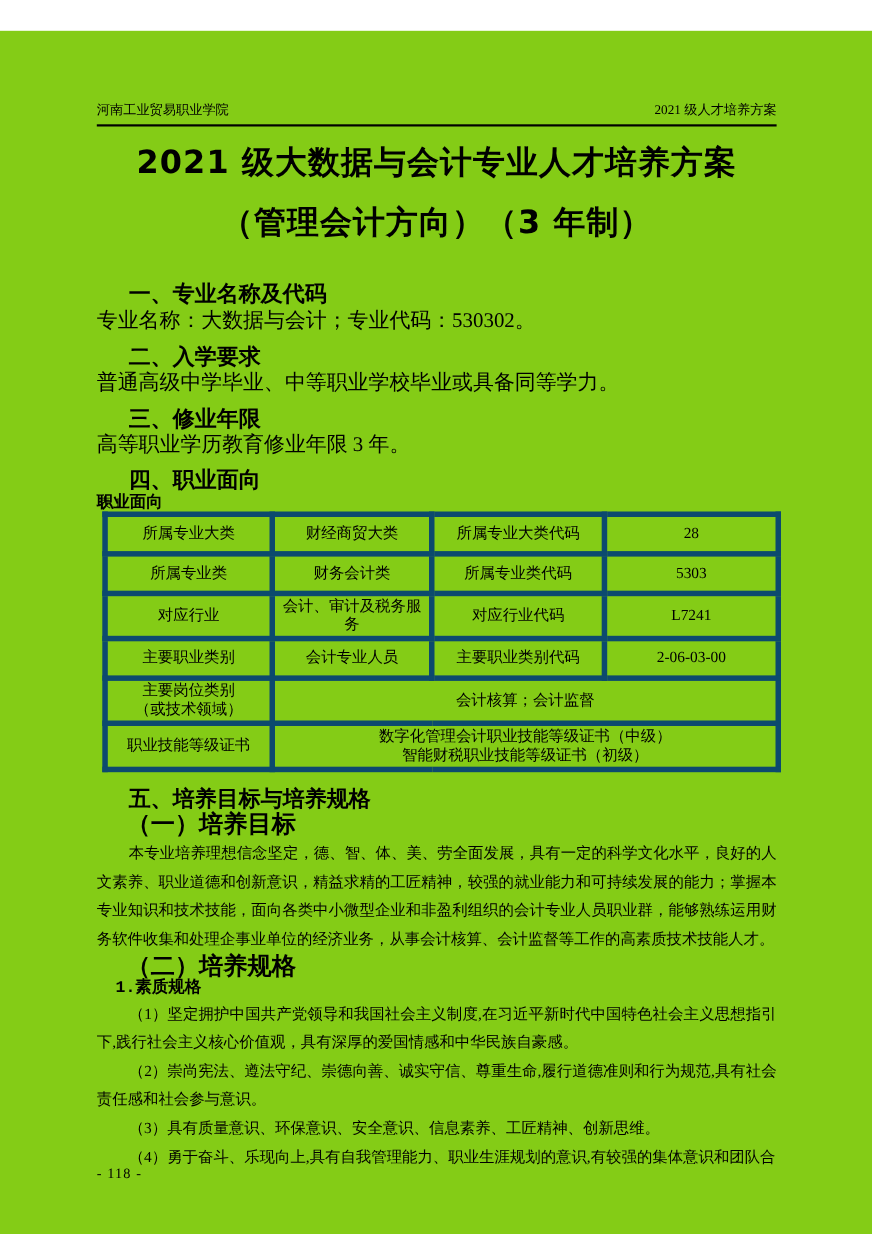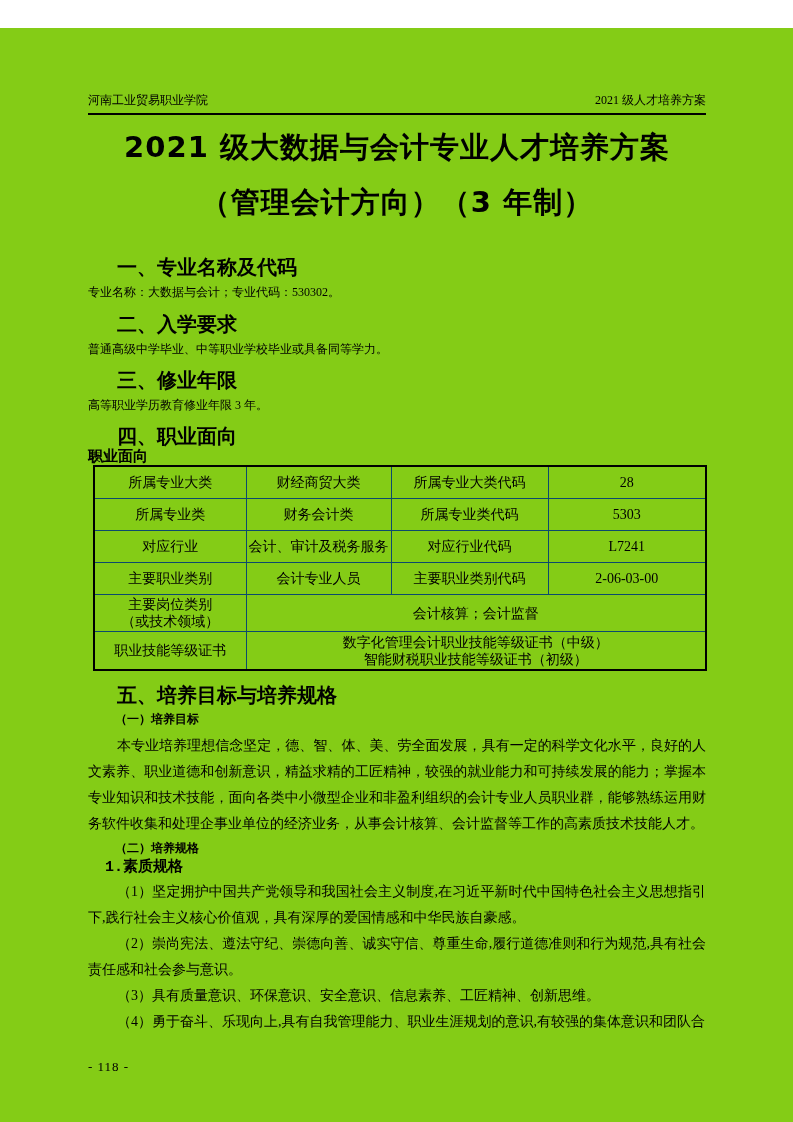--- a/index.html
+++ b/index.html
@@ -23,43 +23,43 @@
   }
   .title1{margin-top:16px;}
   .title2{margin-top:23px;}
   
   .h1{
     font-family:"DejaVu Sans","Liberation Sans",sans-serif;font-weight:bold;
     font-size:20px;line-height:22px;padding-left:29px;
   }
   .h2{
     font-family:"DejaVu Sans","Liberation Sans",sans-serif;font-weight:bold;
-    font-size:12px;line-height:22px;padding-left:27px;
+    font-size:22px;line-height:22px;padding-left:27px;
   }
   .h3{
     font-family:Liberation Mono, monospace;font-weight:bold;
     font-size:15px;line-height:18px;padding-left:17px;
   }
   .mt-sec{margin-top:12px;}
-  .body-line{font-size:12px;line-height:18px;margin-top:5px;}
+  .body-line{font-size:19px;line-height:18px;margin-top:5px;}
   
   .tcap{position:relative;height:17px;margin-top:1px;}
   .tcap .tlabel{position:absolute;left:1px;top:2px;font-size:12px;line-height:15px;}
   .tcap .ttitle{
     text-align:left;font-size:15px;line-height:17px;font-weight:bold;
     font-family:"DejaVu Sans","Liberation Sans",sans-serif;
   }
   
   table.occ{
     border-collapse:collapse;table-layout:fixed;
     width:612px;margin-left:5px;
     border:2px solid #000;
   }
   table.occ td{
-    border:1px solid #0c4a6e;text-align:center;vertical-align:middle;
+    border:5px solid #0c4a6e;text-align:center;vertical-align:middle;
     font-size:14px;line-height:17px;padding:1px 2px;overflow:hidden;
   }
   tr.r-single td{height:29px;}
   tr.r5 td{height:32px;}
   tr.r6 td{height:35px;}
   tr.r7 td{height:33px;}
   
   .para{
     font-size:14px;line-height:26px;text-align:justify;
     text-indent:29px;margin-top:3px;

